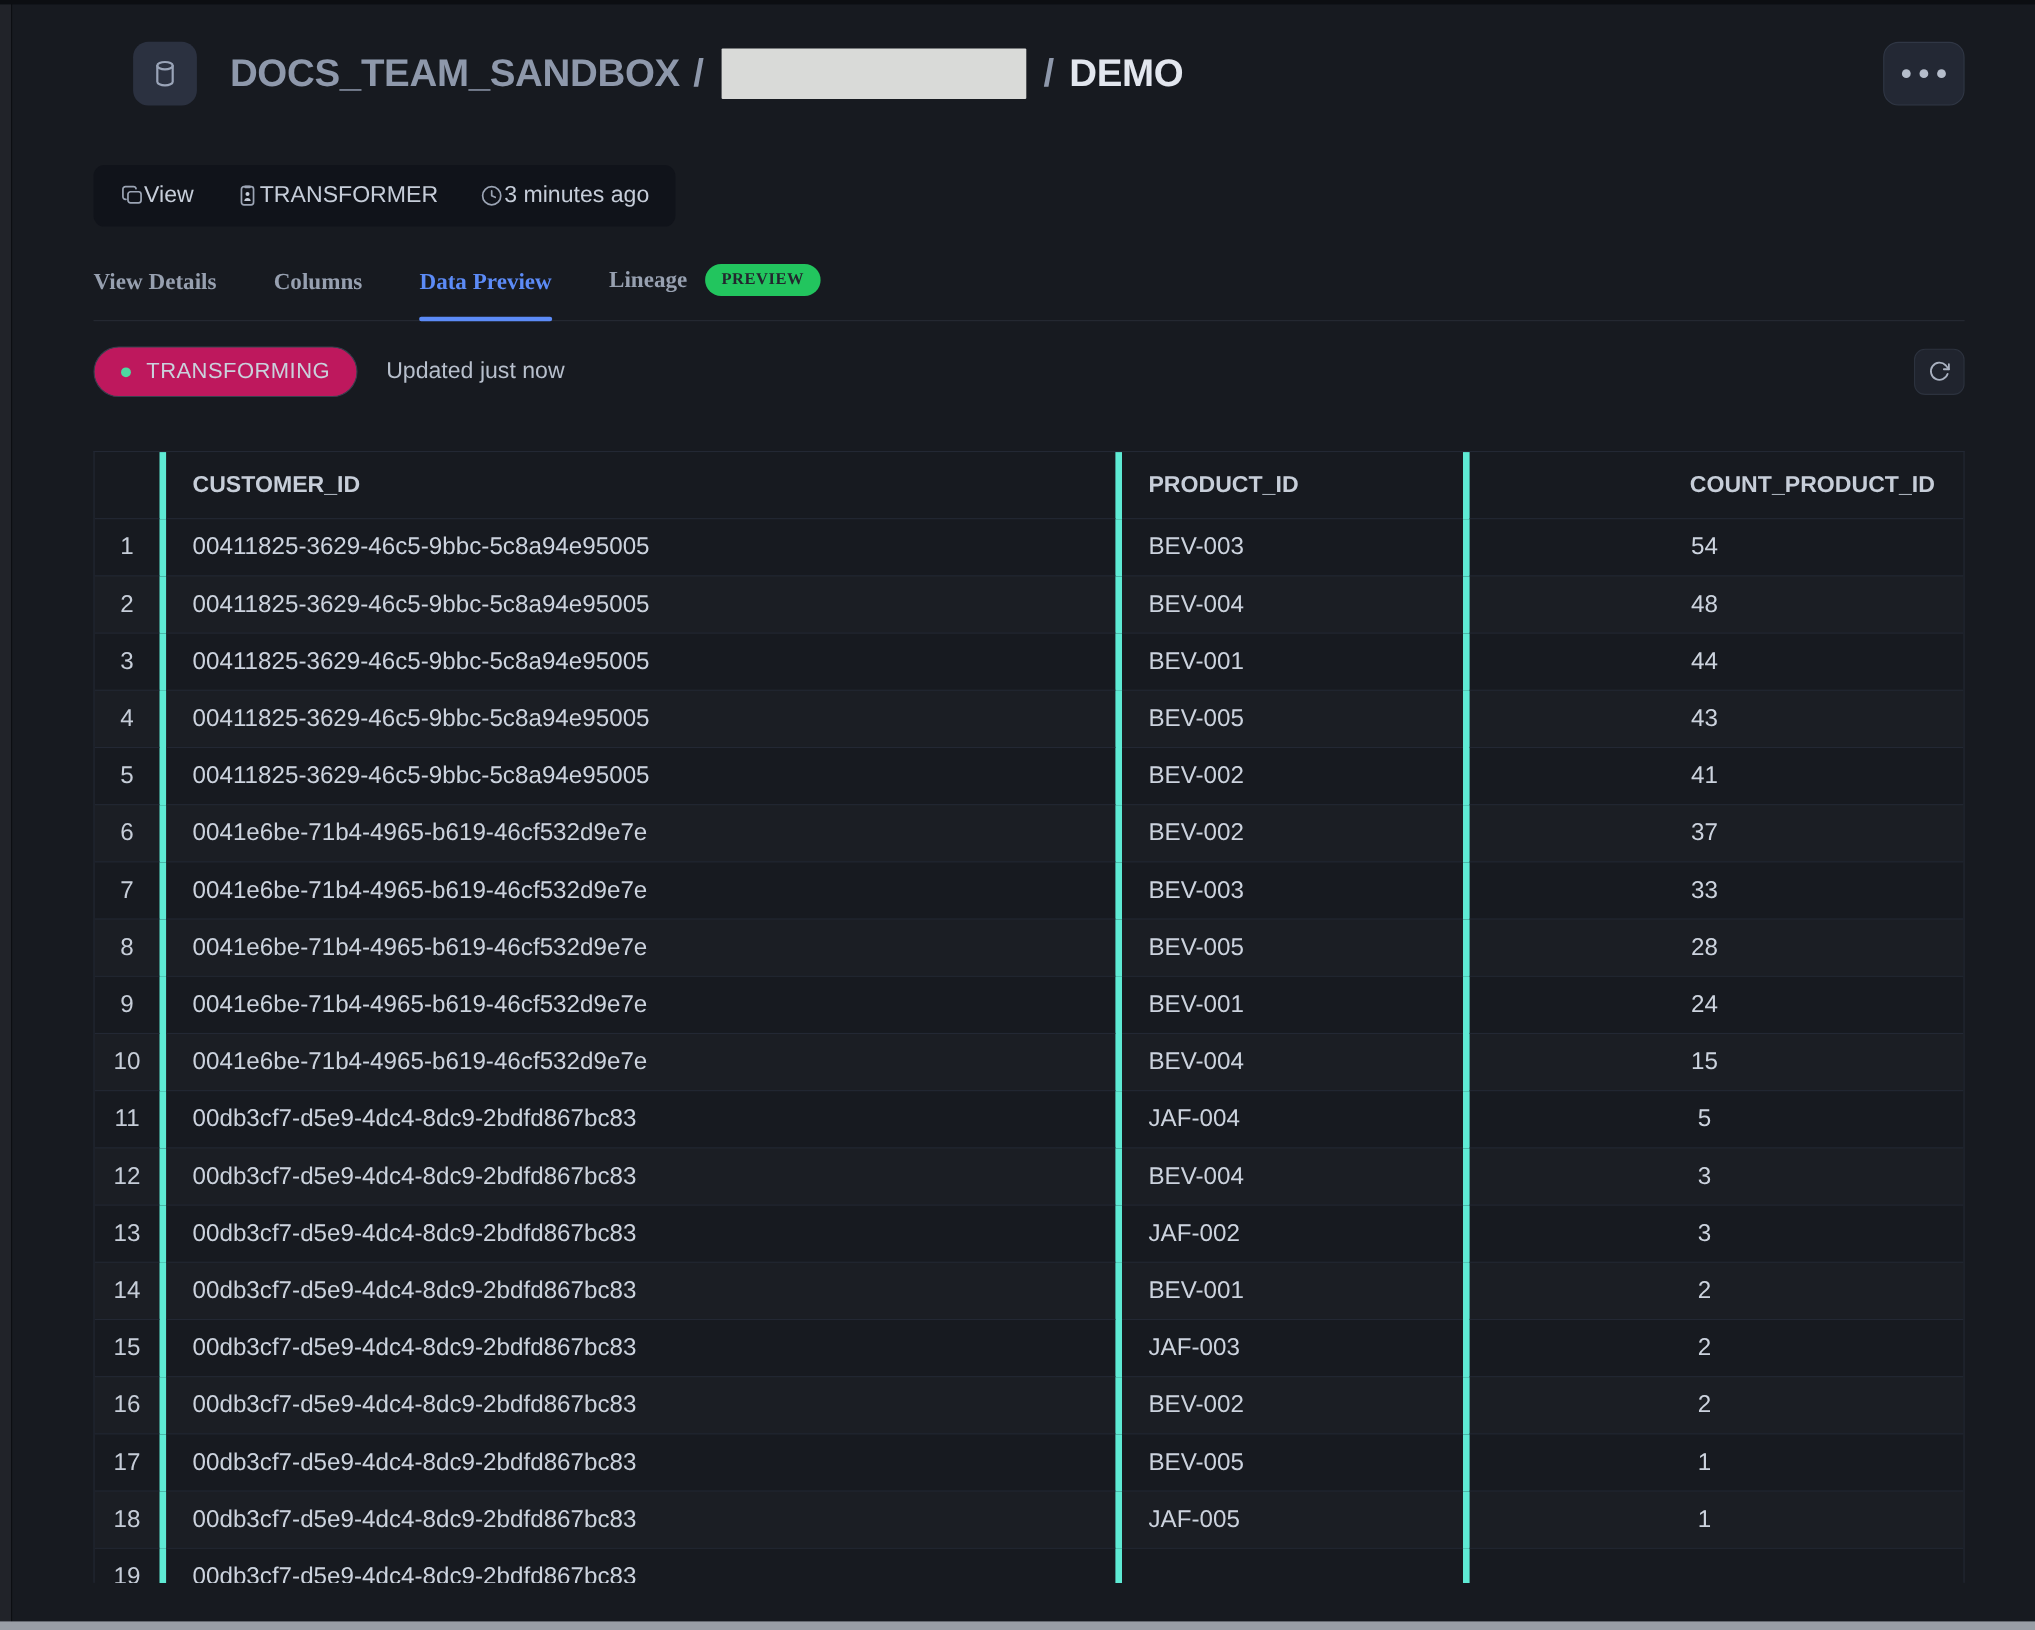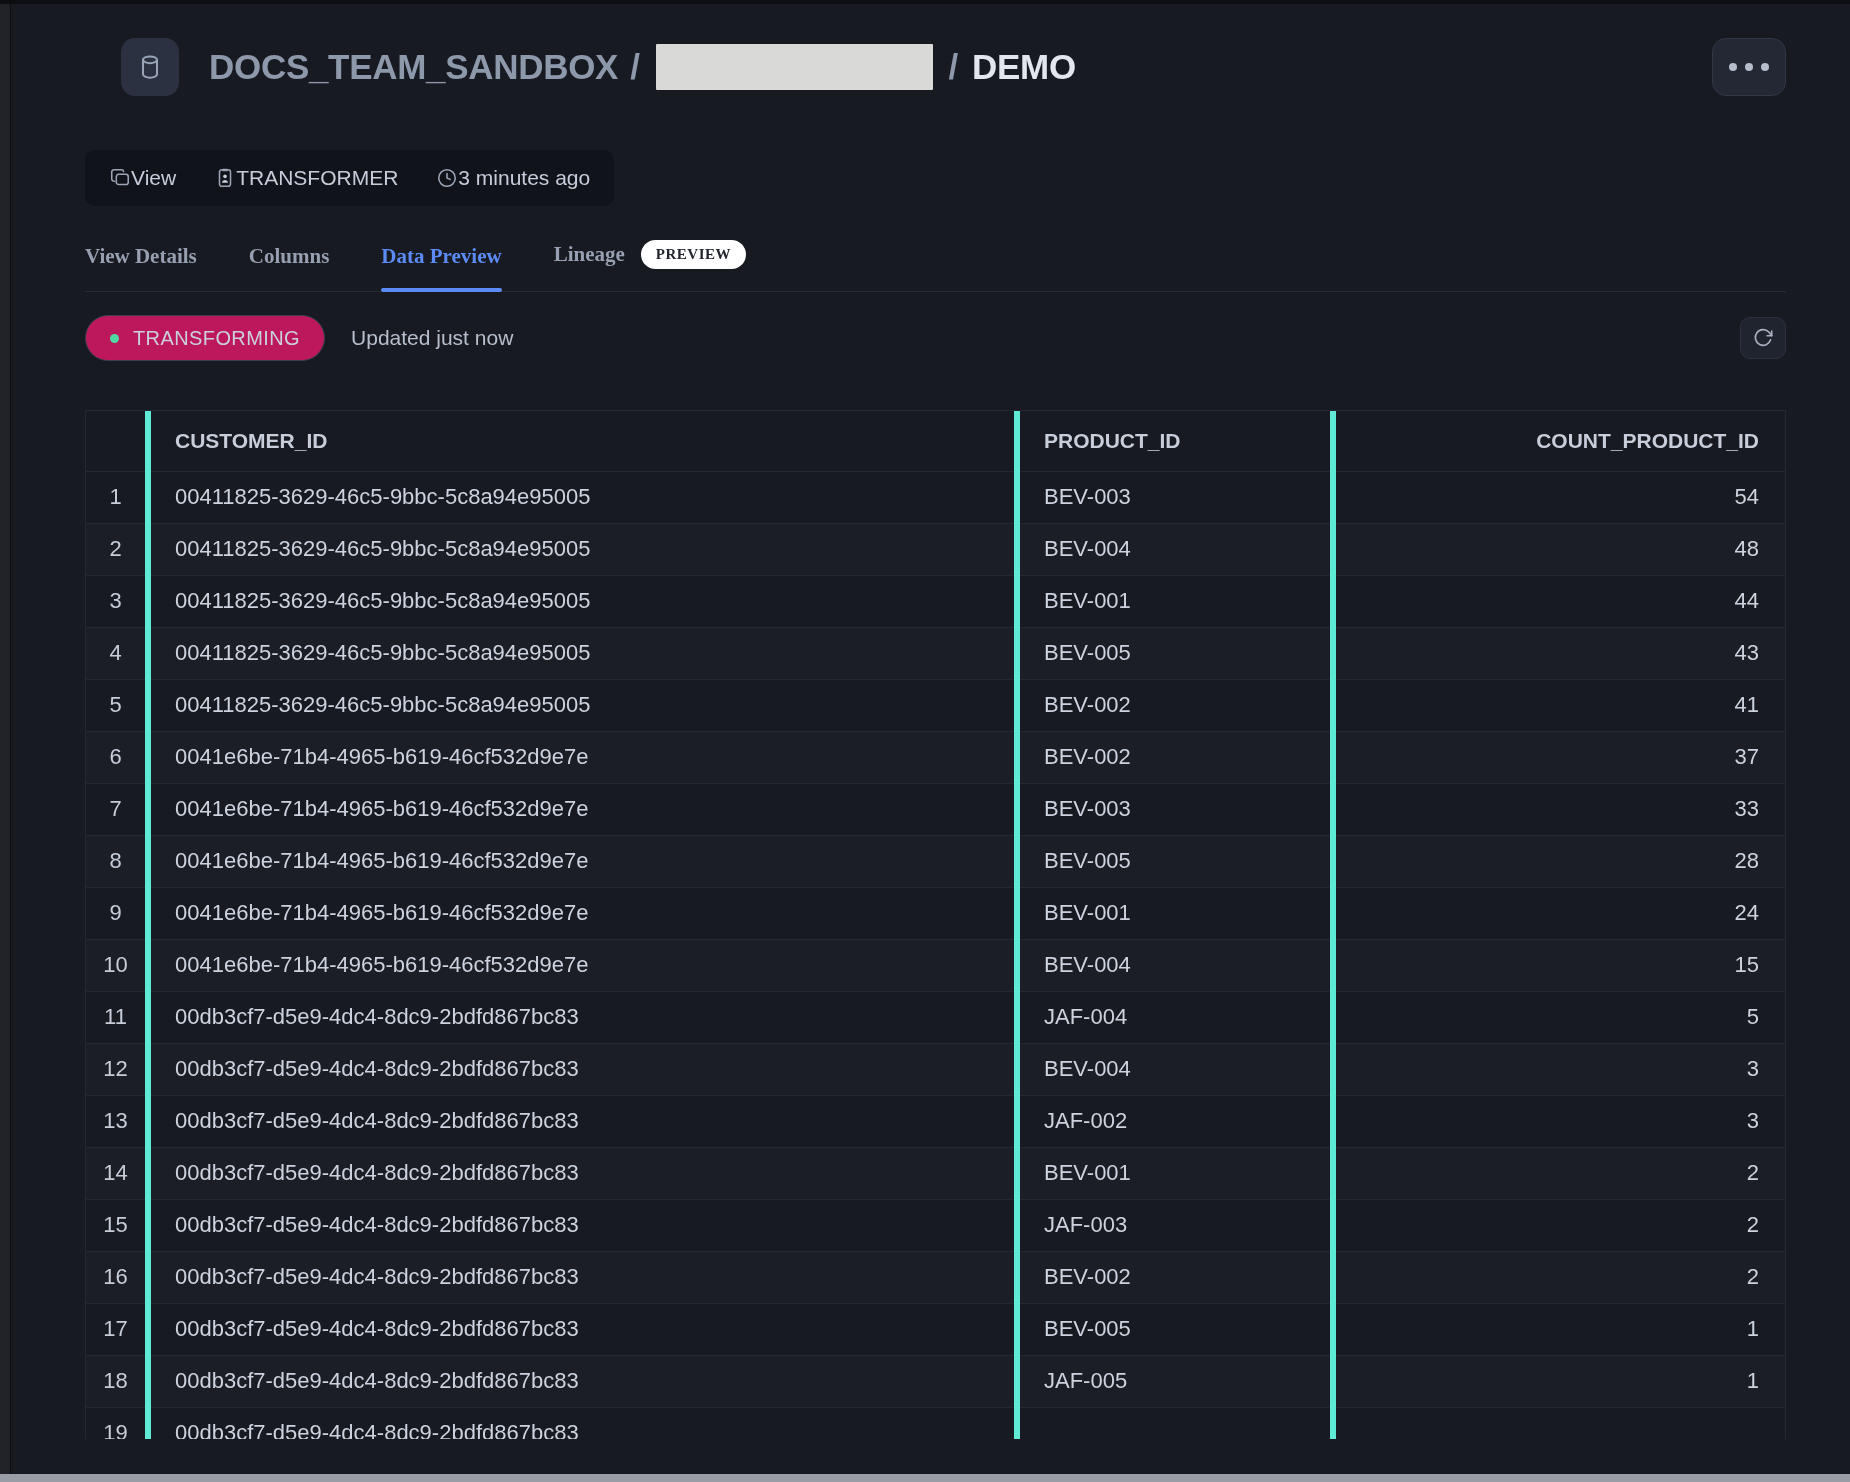--- a/index.html
+++ b/index.html
@@ -54,21 +54,21 @@
   
   .tabs-wrap { margin-top:34px; border-bottom:1px solid #262b34; }
   .tabs { display:flex; align-items:flex-end; gap:52px;font-family:Liberation Serif, serif; }
   .tab { position:relative; padding-bottom:22px; font-size:21px; font-weight:600; color:#97a0b0; cursor:pointer; display:flex; align-items:center; gap:16px; }
   .tab.active { color:#5c8bf7; }
   .tab.active::after {
     content:""; position:absolute; left:0; right:0; bottom:-1px; height:4px;
     background:#5c8bf7; border-radius:2px;
   }
   .preview-pill {
-    background:#ffffff; color:#23262e; font-size:15px; font-weight:700;
+    background:#22c55e; color:#23262e; font-size:15px; font-weight:700;
     letter-spacing:0.5px; padding:6px 15px; border-radius:999px;
   }
 
   
   .status-row { display:flex; align-items:center; margin-top:23px; height:46px; }
   .status-pill {
     display:flex; align-items:center; gap:14px; height:46px; padding:0 24px;
     border:1.5px solid #39404e; border-radius:24px; background:#be185d;
     font-size:20px; letter-spacing:0.4px; color:#cad1dc; white-space:nowrap;
   }
@@ -92,21 +92,21 @@
     height:60px; font-size:21px; font-weight:700; color:#c7ced9;
     text-align:left; padding:0 0 0 24px; border-bottom:1px solid #232834;
   }
   th.num { padding:0; }
   th.right { text-align:right; padding:0 26px 0 0; }
   td {
     height:52px; color:#ccd3de; padding:0 0 0 24px;
     border-bottom:1px solid #232834; white-space:nowrap; overflow:hidden;
   }
   td.num { text-align:center; padding:0; color:#c6cdd8; }
-  td.right { text-align:right; padding:0 26px 0 4px; }
+  td.right { text-align:center; padding:0 26px 0 4px; }
   .vline-r { border-right:6px solid #5eead4; }
   tbody tr:nth-child(even) td { background:rgba(255,255,255,0.018); }
 </style>
 </head>
 <body>
 
 <div class="frame-left"></div>
 <div class="frame-top"></div>
 <div class="frame-bottom"></div>
 

